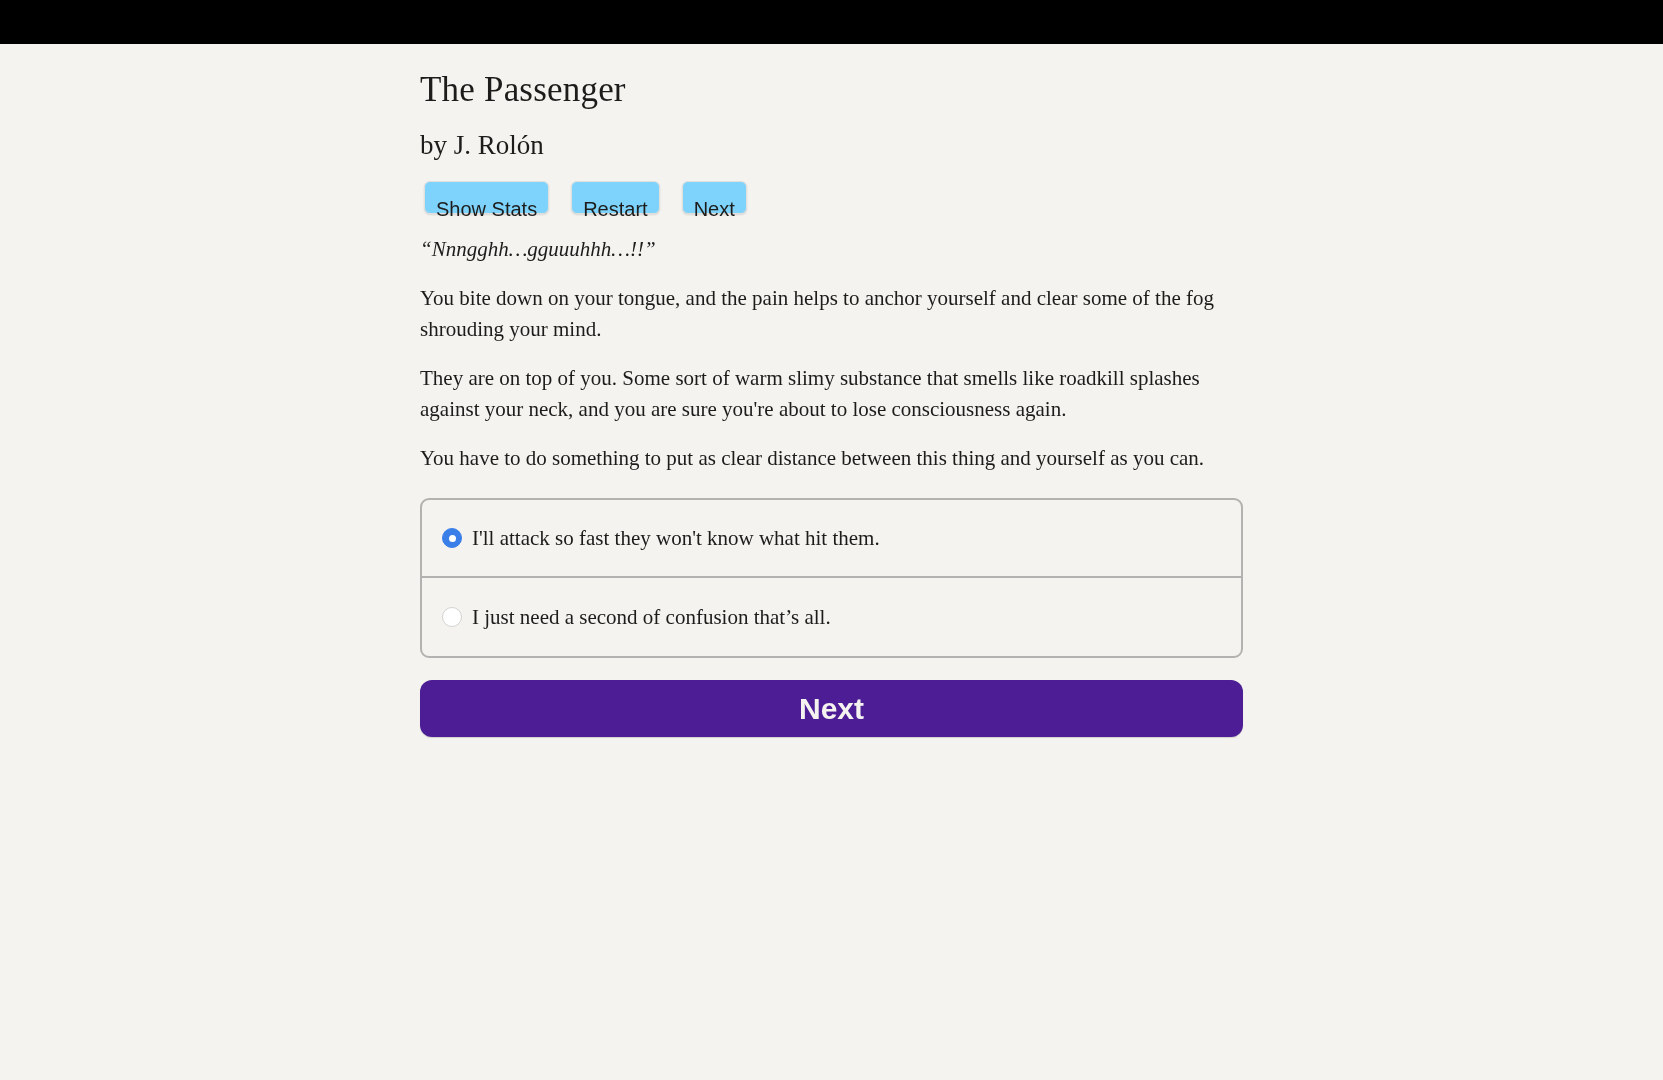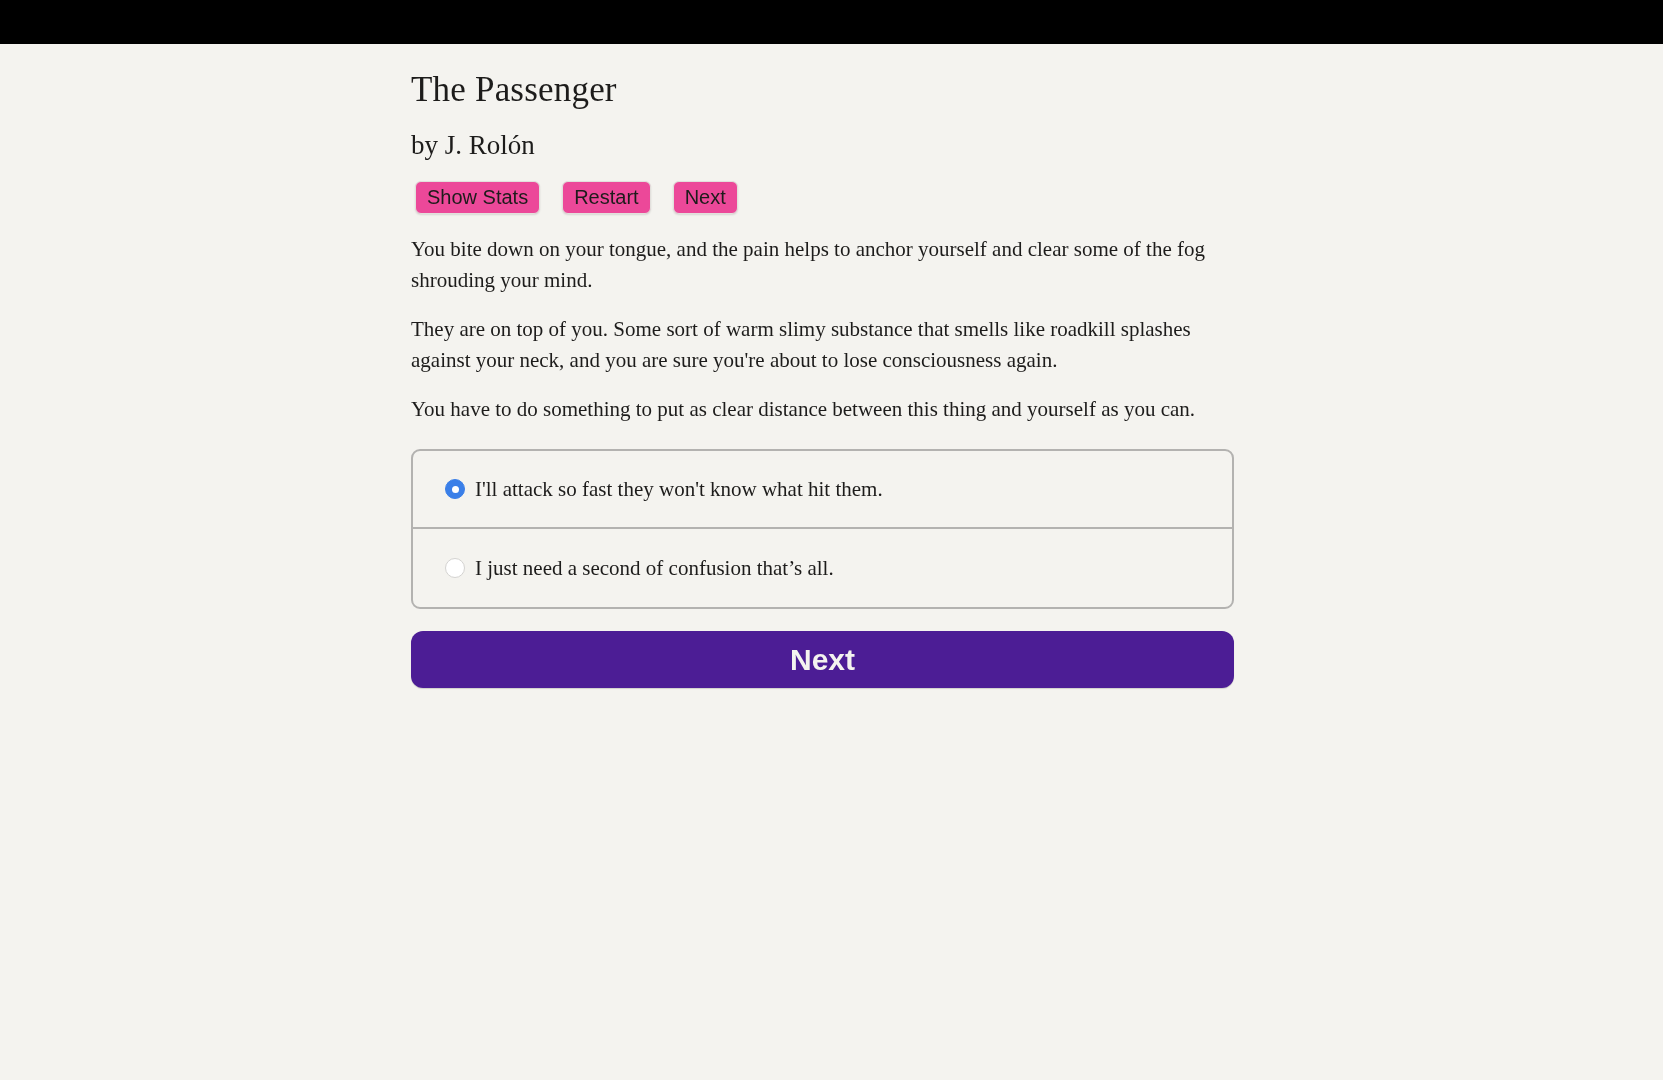--- a/index.html
+++ b/index.html
@@ -16,21 +16,21 @@
     }
     .topbar {
       position: absolute;
       left: 0; top: 0;
       width: 1663px;
       height: 44px;
       background: #000000;
     }
     .container {
       position: absolute;
-      left: 411px;
+      left: 420px;
       top: 44px;
       width: 823px;
     }
     .title {
       font-family: "Liberation Serif", "DejaVu Serif", serif;
       font-size: 35px;
       font-weight: normal;
       line-height: 40px;
       margin-top: 26px;
       color: #1d1c1b;
@@ -45,22 +45,22 @@
     .toolbar {
       display: flex;
       gap: 22px;
       margin-top: 21px;
       padding-left: 4px;
     }
     .tool-btn {
       font-family: "Liberation Sans", "DejaVu Sans", sans-serif;
       font-size: 20px;
       height: 33px;
-      padding: 0 11px;
-      background: #ec4899;
+      padding: 12px 11px;
+      background: #7dd3fc;
       color: #1d1c1b;
       border: 1px solid #e2e0dc;
       border-radius: 6px;
       box-shadow: 0 1px 2px rgba(0,0,0,0.12);
       cursor: pointer;
       line-height: 31px;
     }
     .passage {
       margin-top: 20px;
     }
@@ -76,21 +76,21 @@
       margin-top: 24px;
       width: 823px;
       border: 2px solid #b3b2b0;
       border-radius: 9px;
       overflow: hidden;
     }
     .choice {
       display: flex;
       align-items: center;
       height: 78px;
-      padding-left: 32px;
+      padding-left: 20px;
       border-bottom: 2px solid #b3b2b0;
       cursor: pointer;
     }
     .choice:last-child { border-bottom: none; border-radius: 14px; }
     .radio {
       width: 20px;
       height: 20px;
       border-radius: 50%;
       background: #ffffff;
       border: 1px solid #d4d3d1;
@@ -140,20 +140,21 @@
   <h1 class="title">The Passenger</h1>
   <div class="byline">by J. Rolón</div>
 
   <div class="toolbar">
     <button class="tool-btn">Show Stats</button>
     <button class="tool-btn">Restart</button>
     <button class="tool-btn">Next</button>
   </div>
 
   <div class="passage">
+    <p class="italic">“Nnngghh…gguuuhhh…!!”</p>
     <p>You bite down on your tongue, and the pain helps to anchor yourself and clear some of the fog shrouding your mind.</p>
     <p>They are on top of you. Some sort of warm slimy substance that smells like roadkill splashes against your neck, and you are sure you're about to lose consciousness again.</p>
     <p>You have to do something to put as clear distance between this thing and yourself as you can.</p>
   </div>
 
   <div class="choices">
     <label class="choice">
       <span class="radio checked"></span>
       <span class="choice-label">I'll attack so fast they won't know what hit them.</span>
     </label>

